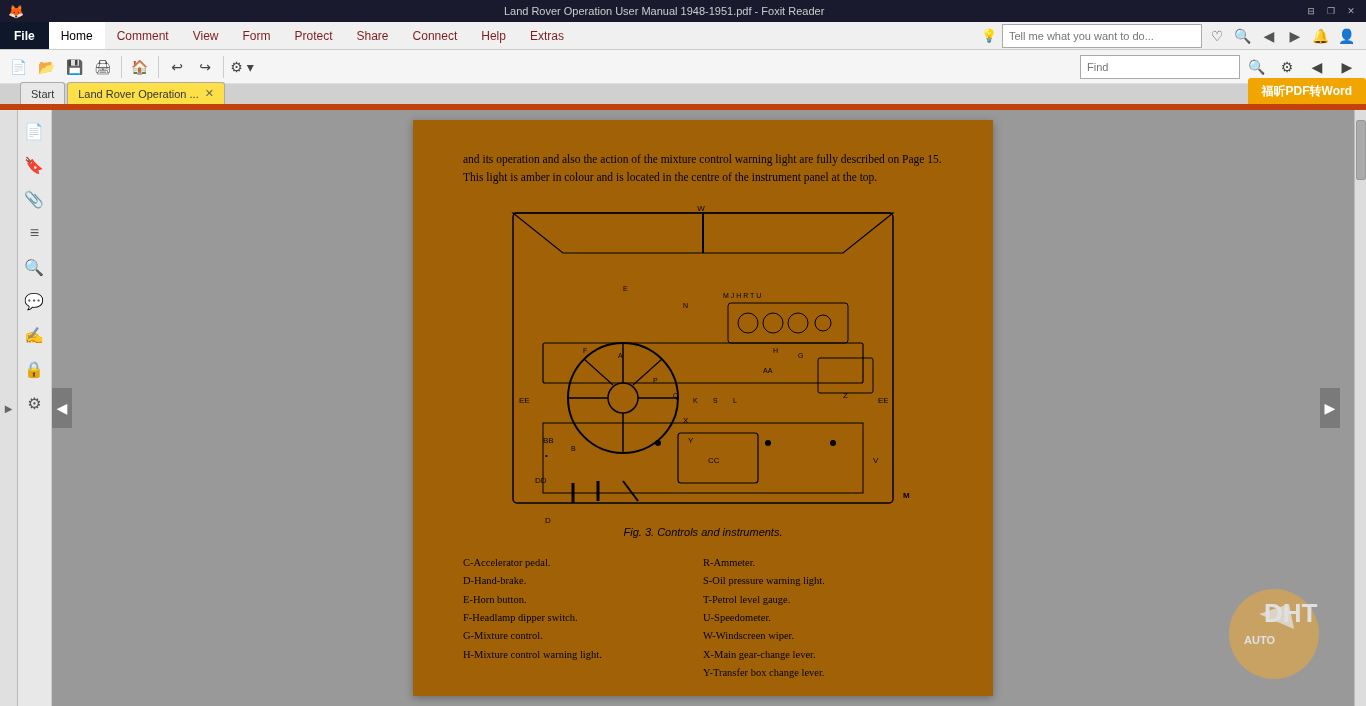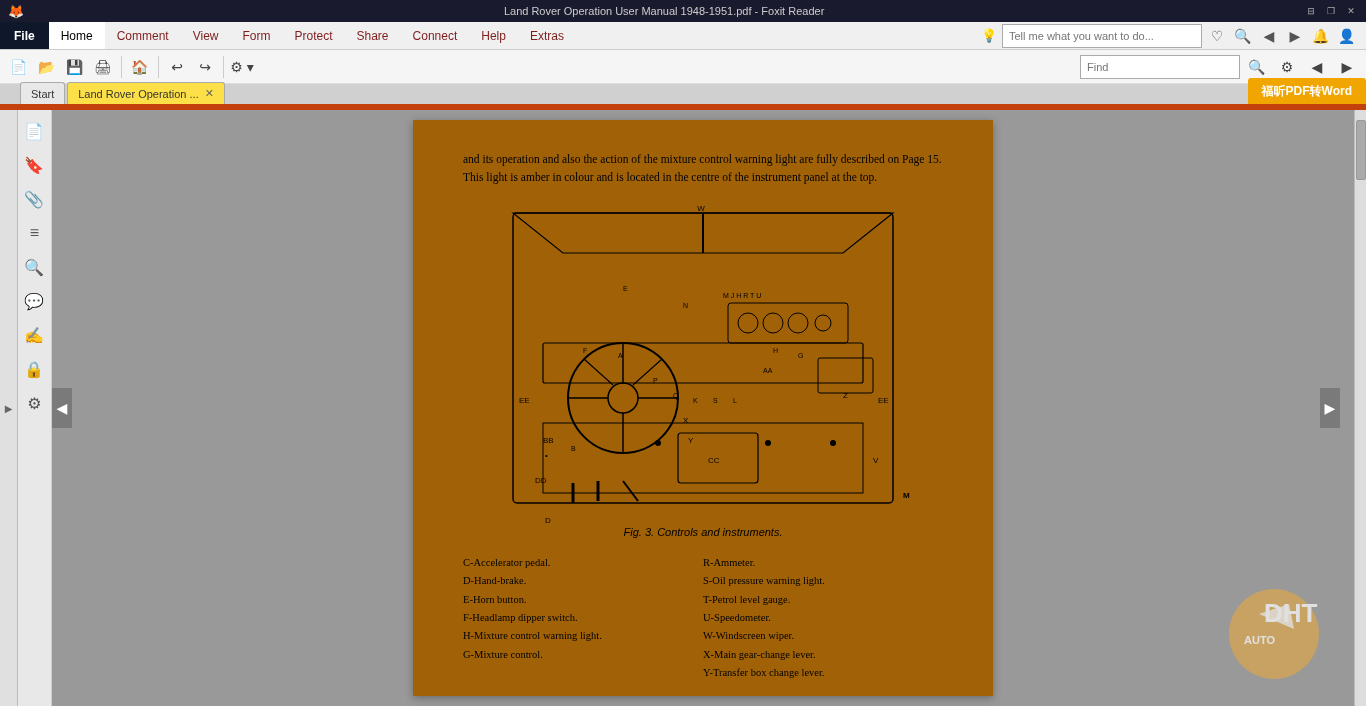--- a/index.html
+++ b/index.html
@@ -471,22 +471,22 @@
         </svg>
         <div class="figure-caption">Fig. 3. Controls and instruments.</div>
       </div>
 
       <div class="legend-section">
         <div class="legend-col">
           <div>C-Accelerator pedal.</div>
           <div>D-Hand-brake.</div>
           <div>E-Horn button.</div>
           <div>F-Headlamp dipper switch.</div>
+          <div>G-Mixture control.</div>
           <div>H-Mixture control warning light.</div>
-          <div>G-Mixture control.</div>
 
         </div>
         <div class="legend-col">
           <div>R-Ammeter.</div>
           <div>S-Oil pressure warning light.</div>
           <div>T-Petrol level gauge.</div>
           <div>U-Speedometer.</div>
           <div>W-Windscreen wiper.</div>
           <div>X-Main gear-change lever.</div>
           <div>Y-Transfer box change lever.</div>

